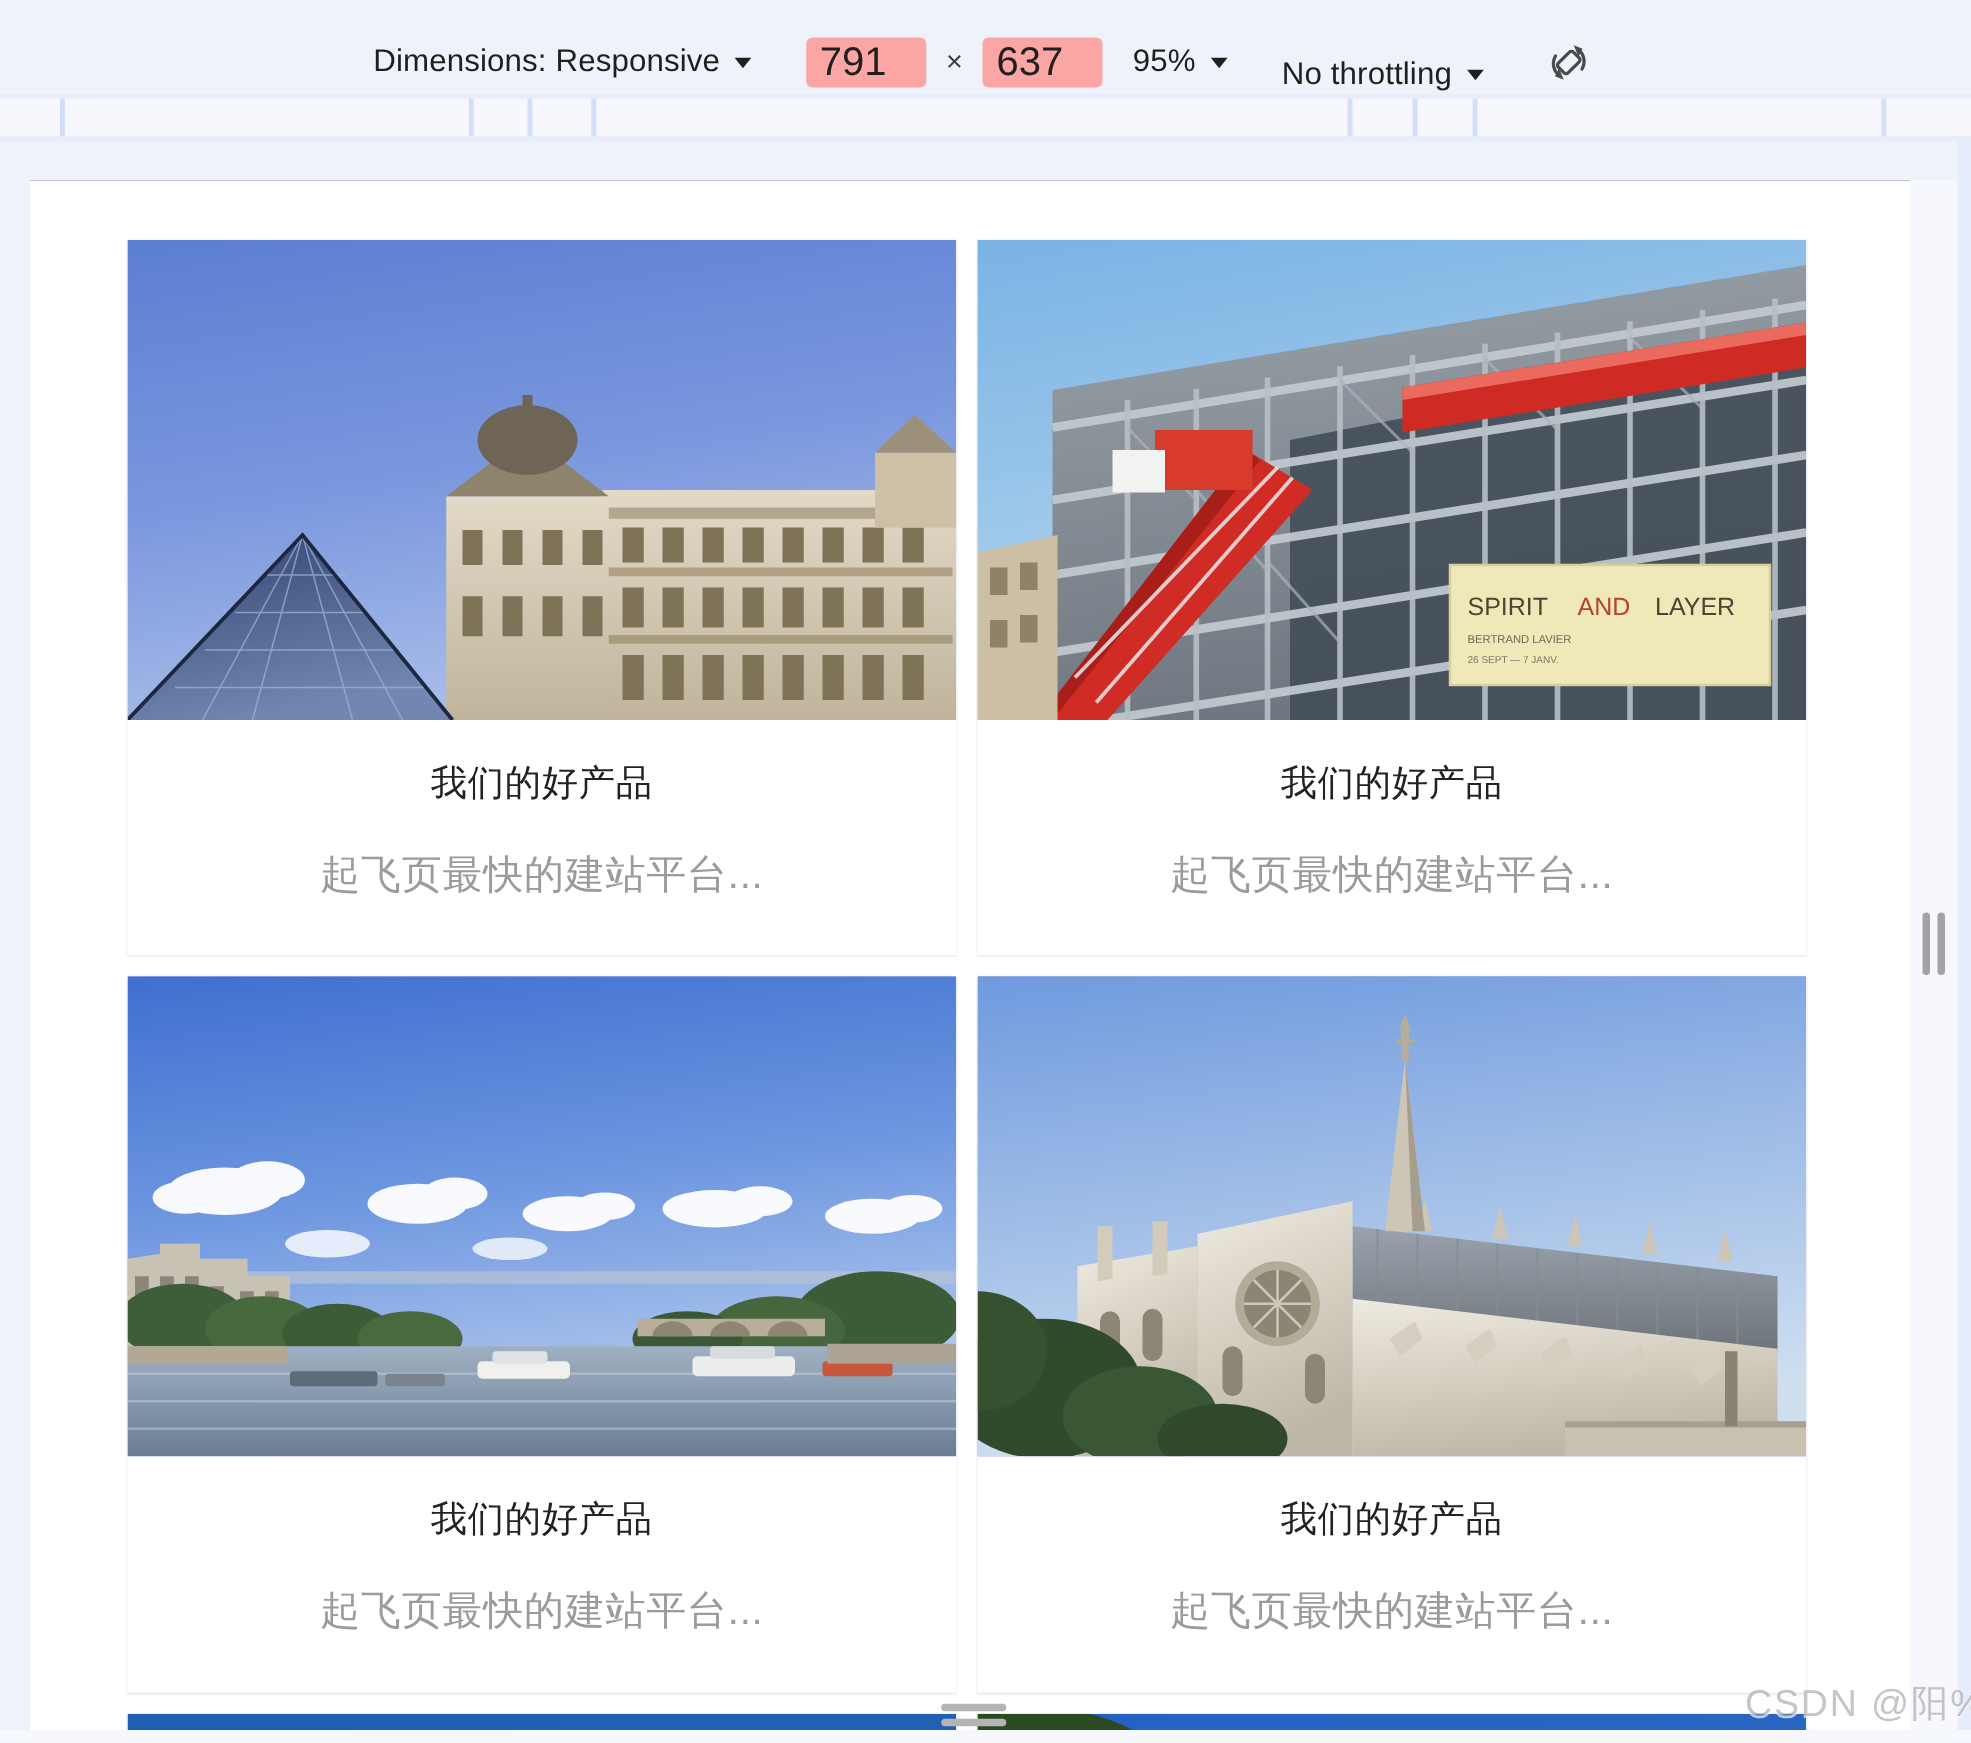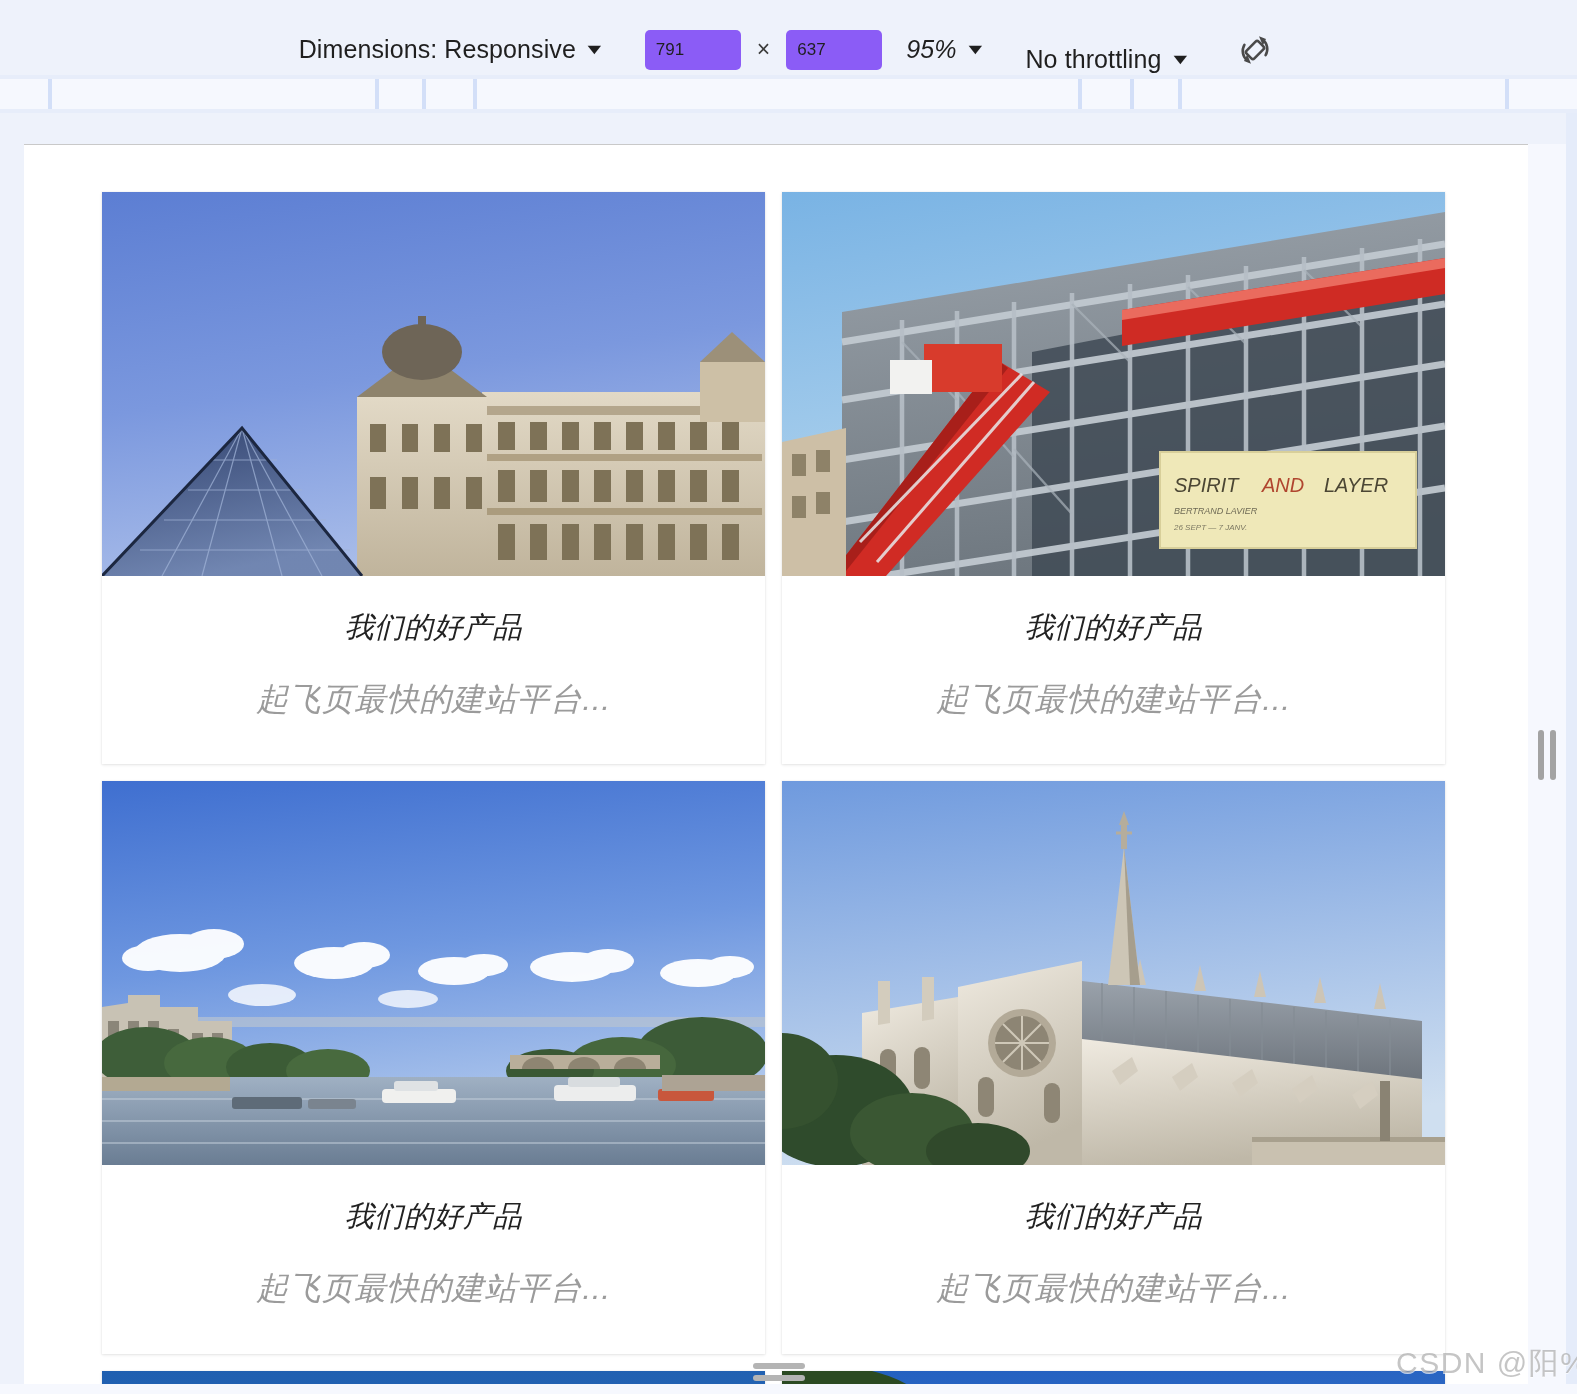--- a/index.html
+++ b/index.html
@@ -36,36 +36,36 @@
     color: #1f1f1f;
     margin-left: 10px;
     line-height: 1;
     transform: scaleX(1.35) scaleY(0.85);
     display: inline-block;
   }
   .dim-select { margin-right: 42px; cursor: default; }
 
   .num-field {
     width: 96px; height: 40px;
-    background: #8b5cf6;
+    background: #fca5a5;
     border: none;
     border-radius: 5px;
     font-family: "Liberation Sans", sans-serif;
-    font-size: 17px;
+    font-size: 32px;
     color: #1f1f1f;
     padding: 0 0 0 11px;
     outline: none;
   }
   .times {
     font-size: 23px;
     color: #3c3c3c;
     margin: 0 16px;
     display: inline-block;
   }
-  .zoom-select { margin-left: 24px; margin-right: 42px; cursor: default; font-style: italic; }
+  .zoom-select { margin-left: 24px; margin-right: 42px; cursor: default; }
   .throttle-select { margin-right: 40px; cursor: default; margin-top: 20px; }
 
   .rotate-btn {
     width: 46px; height: 46px;
     display: flex; align-items: center; justify-content: center;
     cursor: default;
     margin-left: 4px;
   }
 
   
@@ -113,21 +113,20 @@
     display: flex;
     flex-wrap: wrap;
     gap: 17px 17px;
   }
   .card {
     width: 663px;
     background: #ffffff;
     box-shadow: 0 1px 3px rgba(0,0,0,0.10), 0 0 0 1px rgba(0,0,0,0.015);
     overflow: hidden;
     cursor: default;
-    font-style: italic;
   }
   .card-img {
     width: 663px; height: 384px;
     position: relative;
     overflow: hidden;
     background: #5d7fd4;
   }
   .card-body {
     padding: 34px 14px 44px 14px;
     text-align: center;

